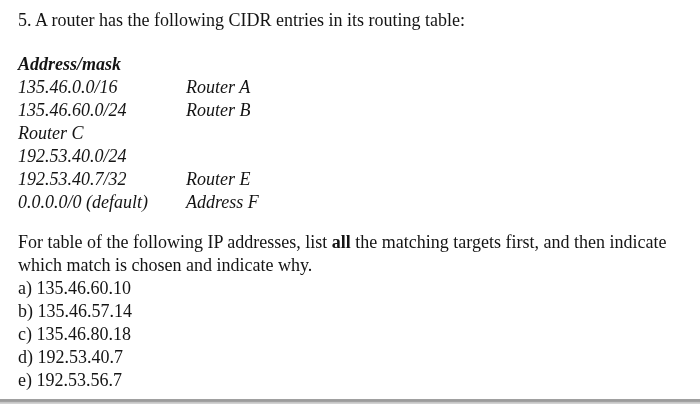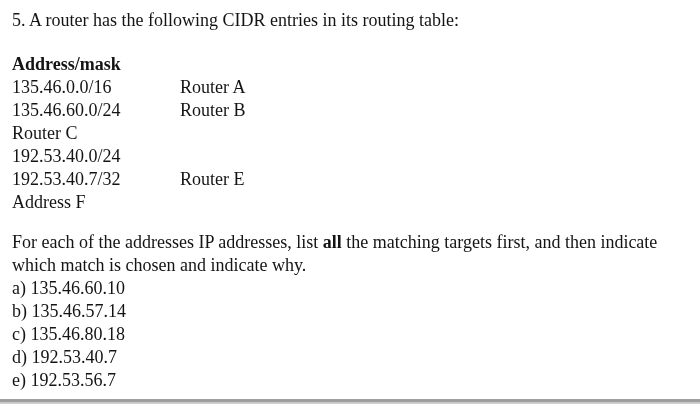--- a/index.html
+++ b/index.html
@@ -11,27 +11,28 @@
     height: 409px;
     background: #ffffff;
     font-family: "Liberation Serif", "DejaVu Serif", serif;
     font-size: 18px;
     line-height: 23px;
     color: #141414;
     position: relative;
     overflow: hidden;
   }
   .page {
-    padding: 9px 8px 0 12px;
+    padding: 9px 8px 0 18px;
   }
   .title {
     margin: 0 0 21px 0;
   }
   .routing-table .trow {
     display: flex;
+    font-style: italic;
   }
   .routing-table .addr {
     width: 168px;
     flex: 0 0 168px;
   }
   .routing-table .hop {
     flex: 1;
   }
   .bold {
     font-weight: bold;
@@ -74,25 +75,26 @@
       <div class="hop">Router C</div>
     </div>
     <div class="trow">
       <div class="addr">192.53.40.0/24</div>
     </div>
     <div class="trow">
       <div class="addr">192.53.40.7/32</div>
       <div class="hop">Router E</div>
     </div>
     <div class="trow">
+      <div class="addr">0.0.0.0/0 (default)</div>
       <div class="hop">Address F</div>
     </div>
   </div>
 
-  <div class="prompt"><span>For each of the addresses IP addresses, list </span><span class="bold">all</span><span> the matching targets first, and then indicate</span><br><span>which match is chosen and indicate why.</span></div>
+  <div class="prompt"><span>For table of the following IP addresses, list </span><span class="bold">all</span><span> the matching targets first, and then indicate</span><br><span>which match is chosen and indicate why.</span></div>
 
   <div class="items">
     <div>a) 135.46.60.10</div>
     <div>b) 135.46.57.14</div>
     <div>c) 135.46.80.18</div>
     <div>d) 192.53.40.7</div>
     <div>e) 192.53.56.7</div>
   </div>
 
 </div>

